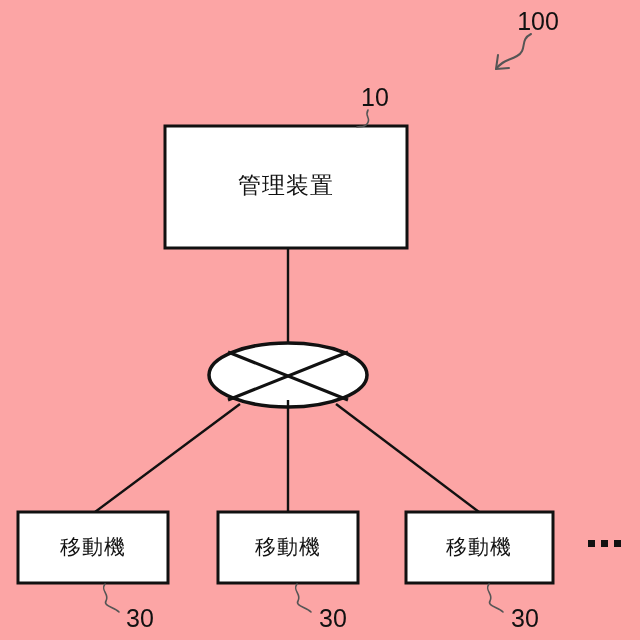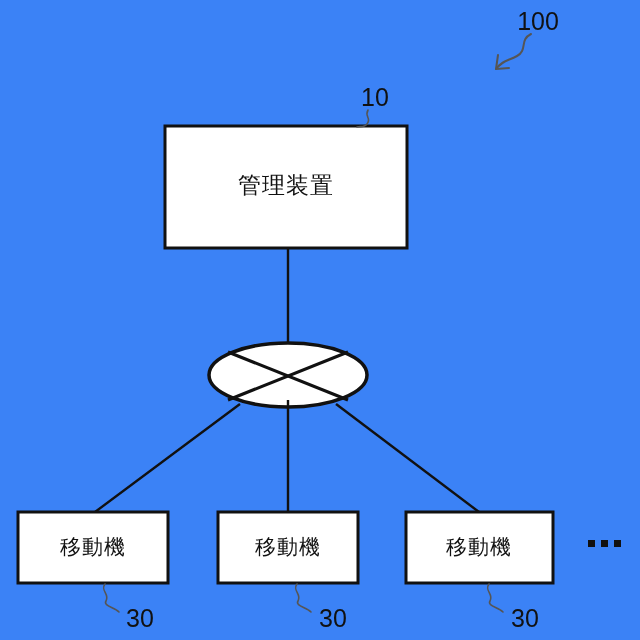--- a/index.html
+++ b/index.html
@@ -7,21 +7,21 @@
     padding: 0;
     background: #ffffff;
   }
   body {
     font-family: "Liberation Sans", "DejaVu Sans", sans-serif;
   }
   #figure-canvas {
     position: relative;
     width: 640px;
     height: 640px;
-    background: #3b82f6;
+    background: #fca5a5;
     overflow: hidden;
   }
   #figure-svg {
     position: absolute;
     top: 0;
     left: 0;
     width: 640px;
     height: 640px;
     display: block;
   }

